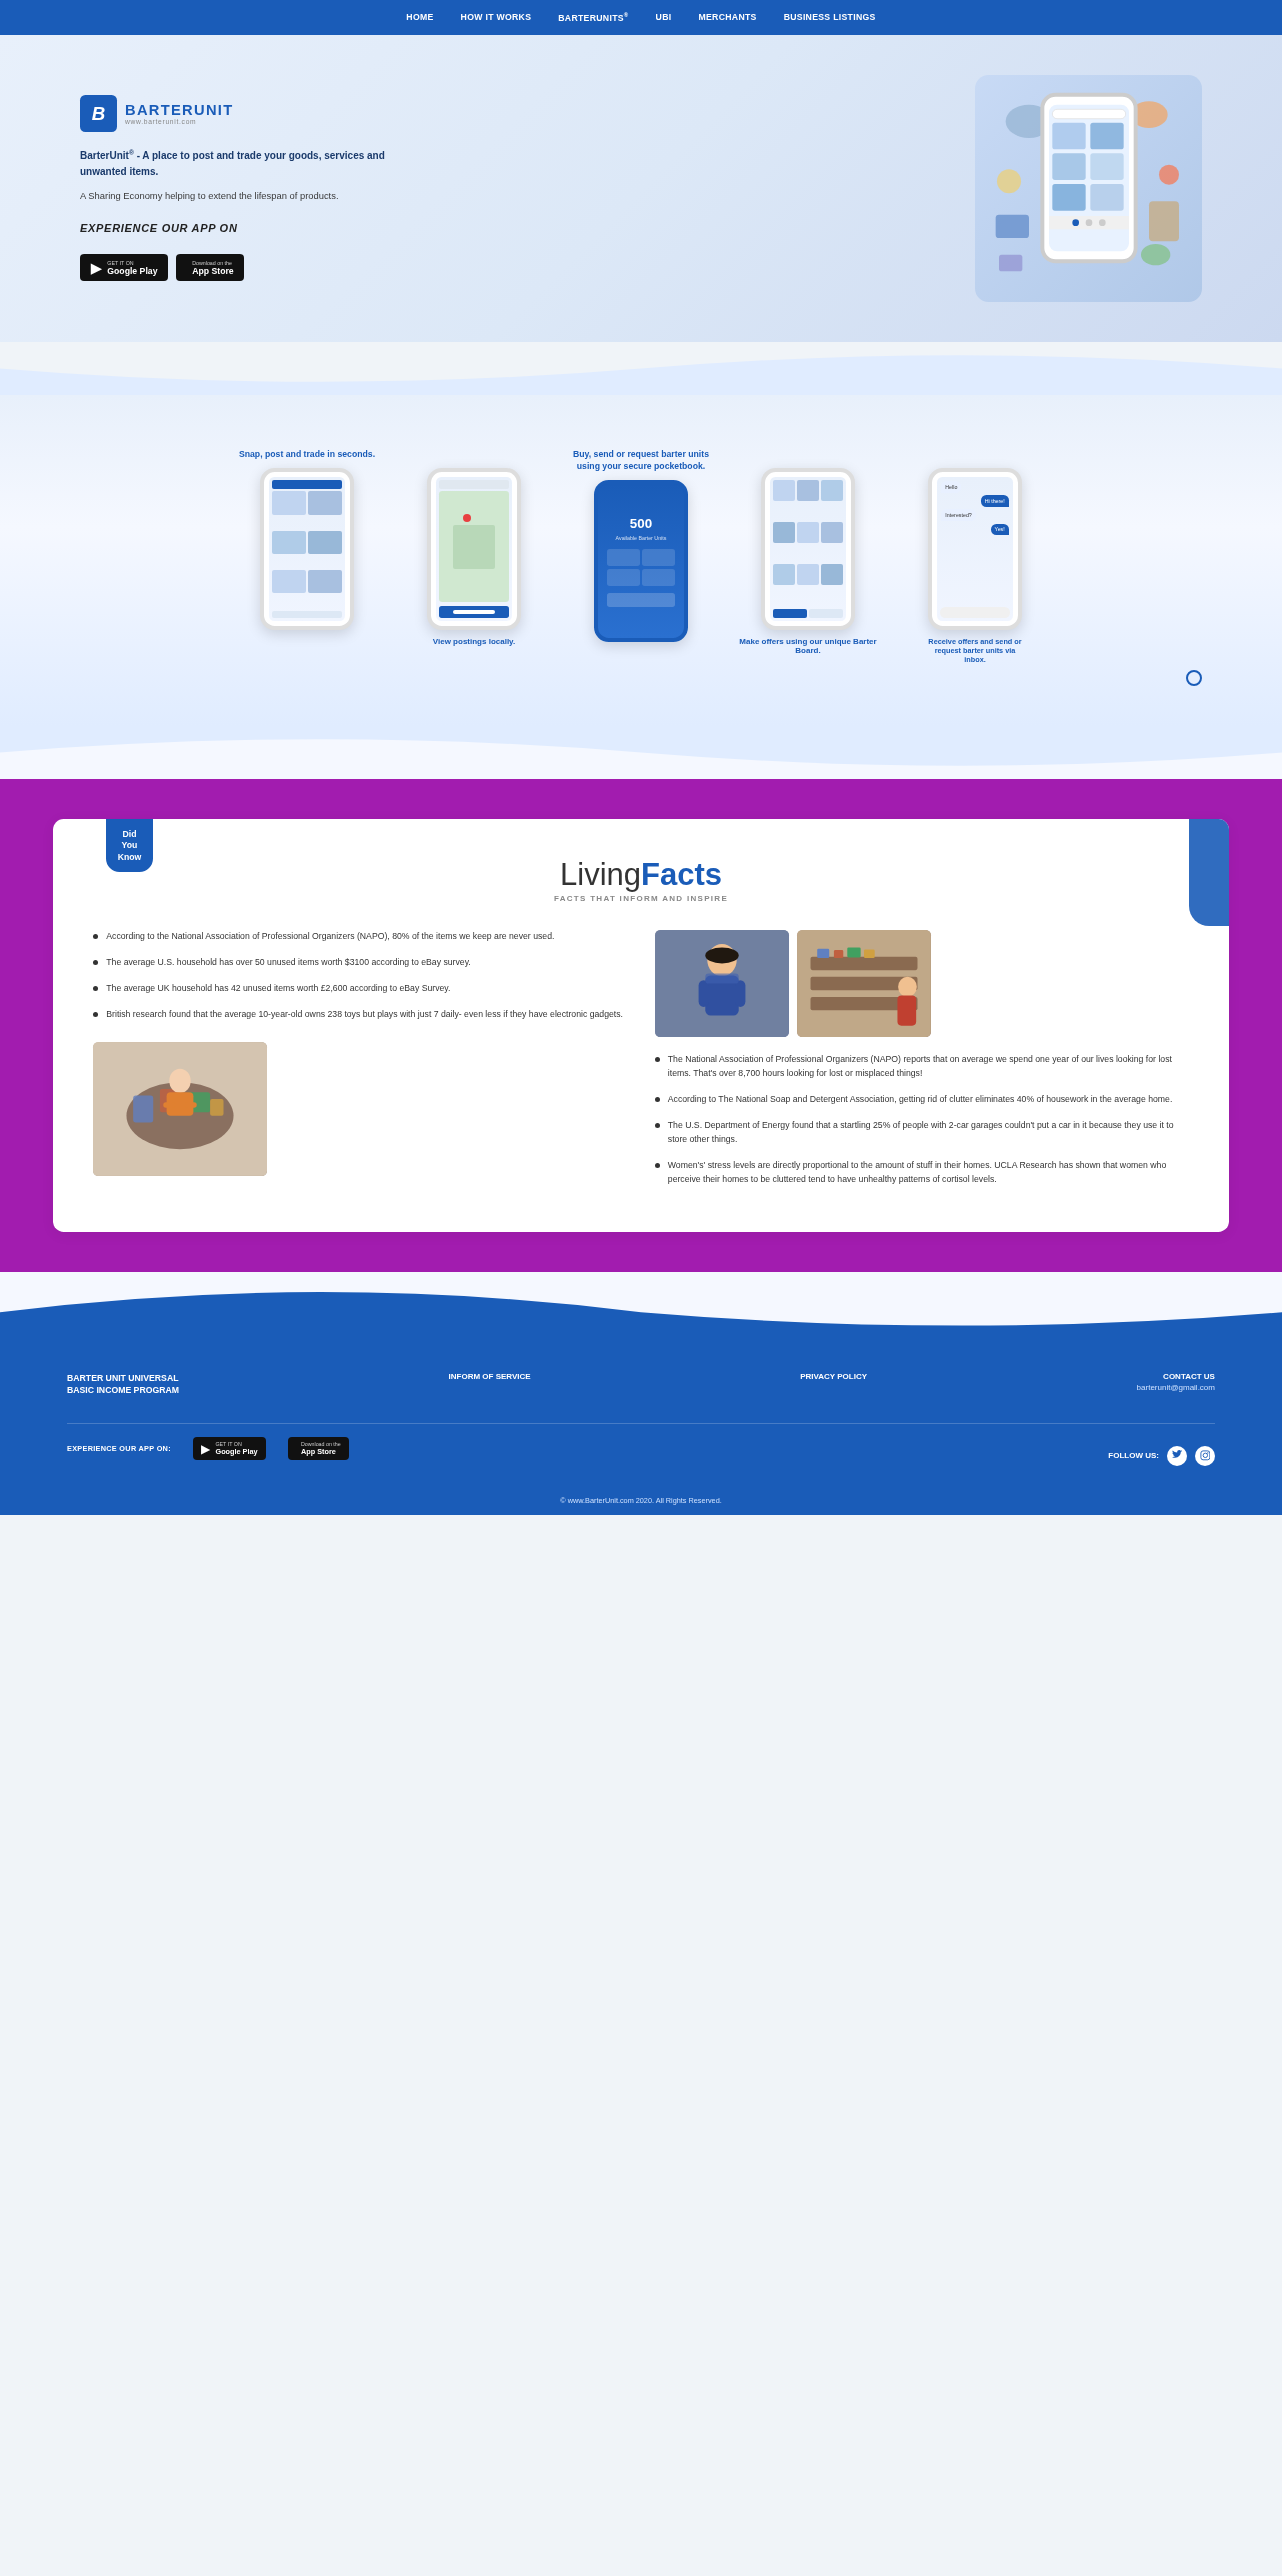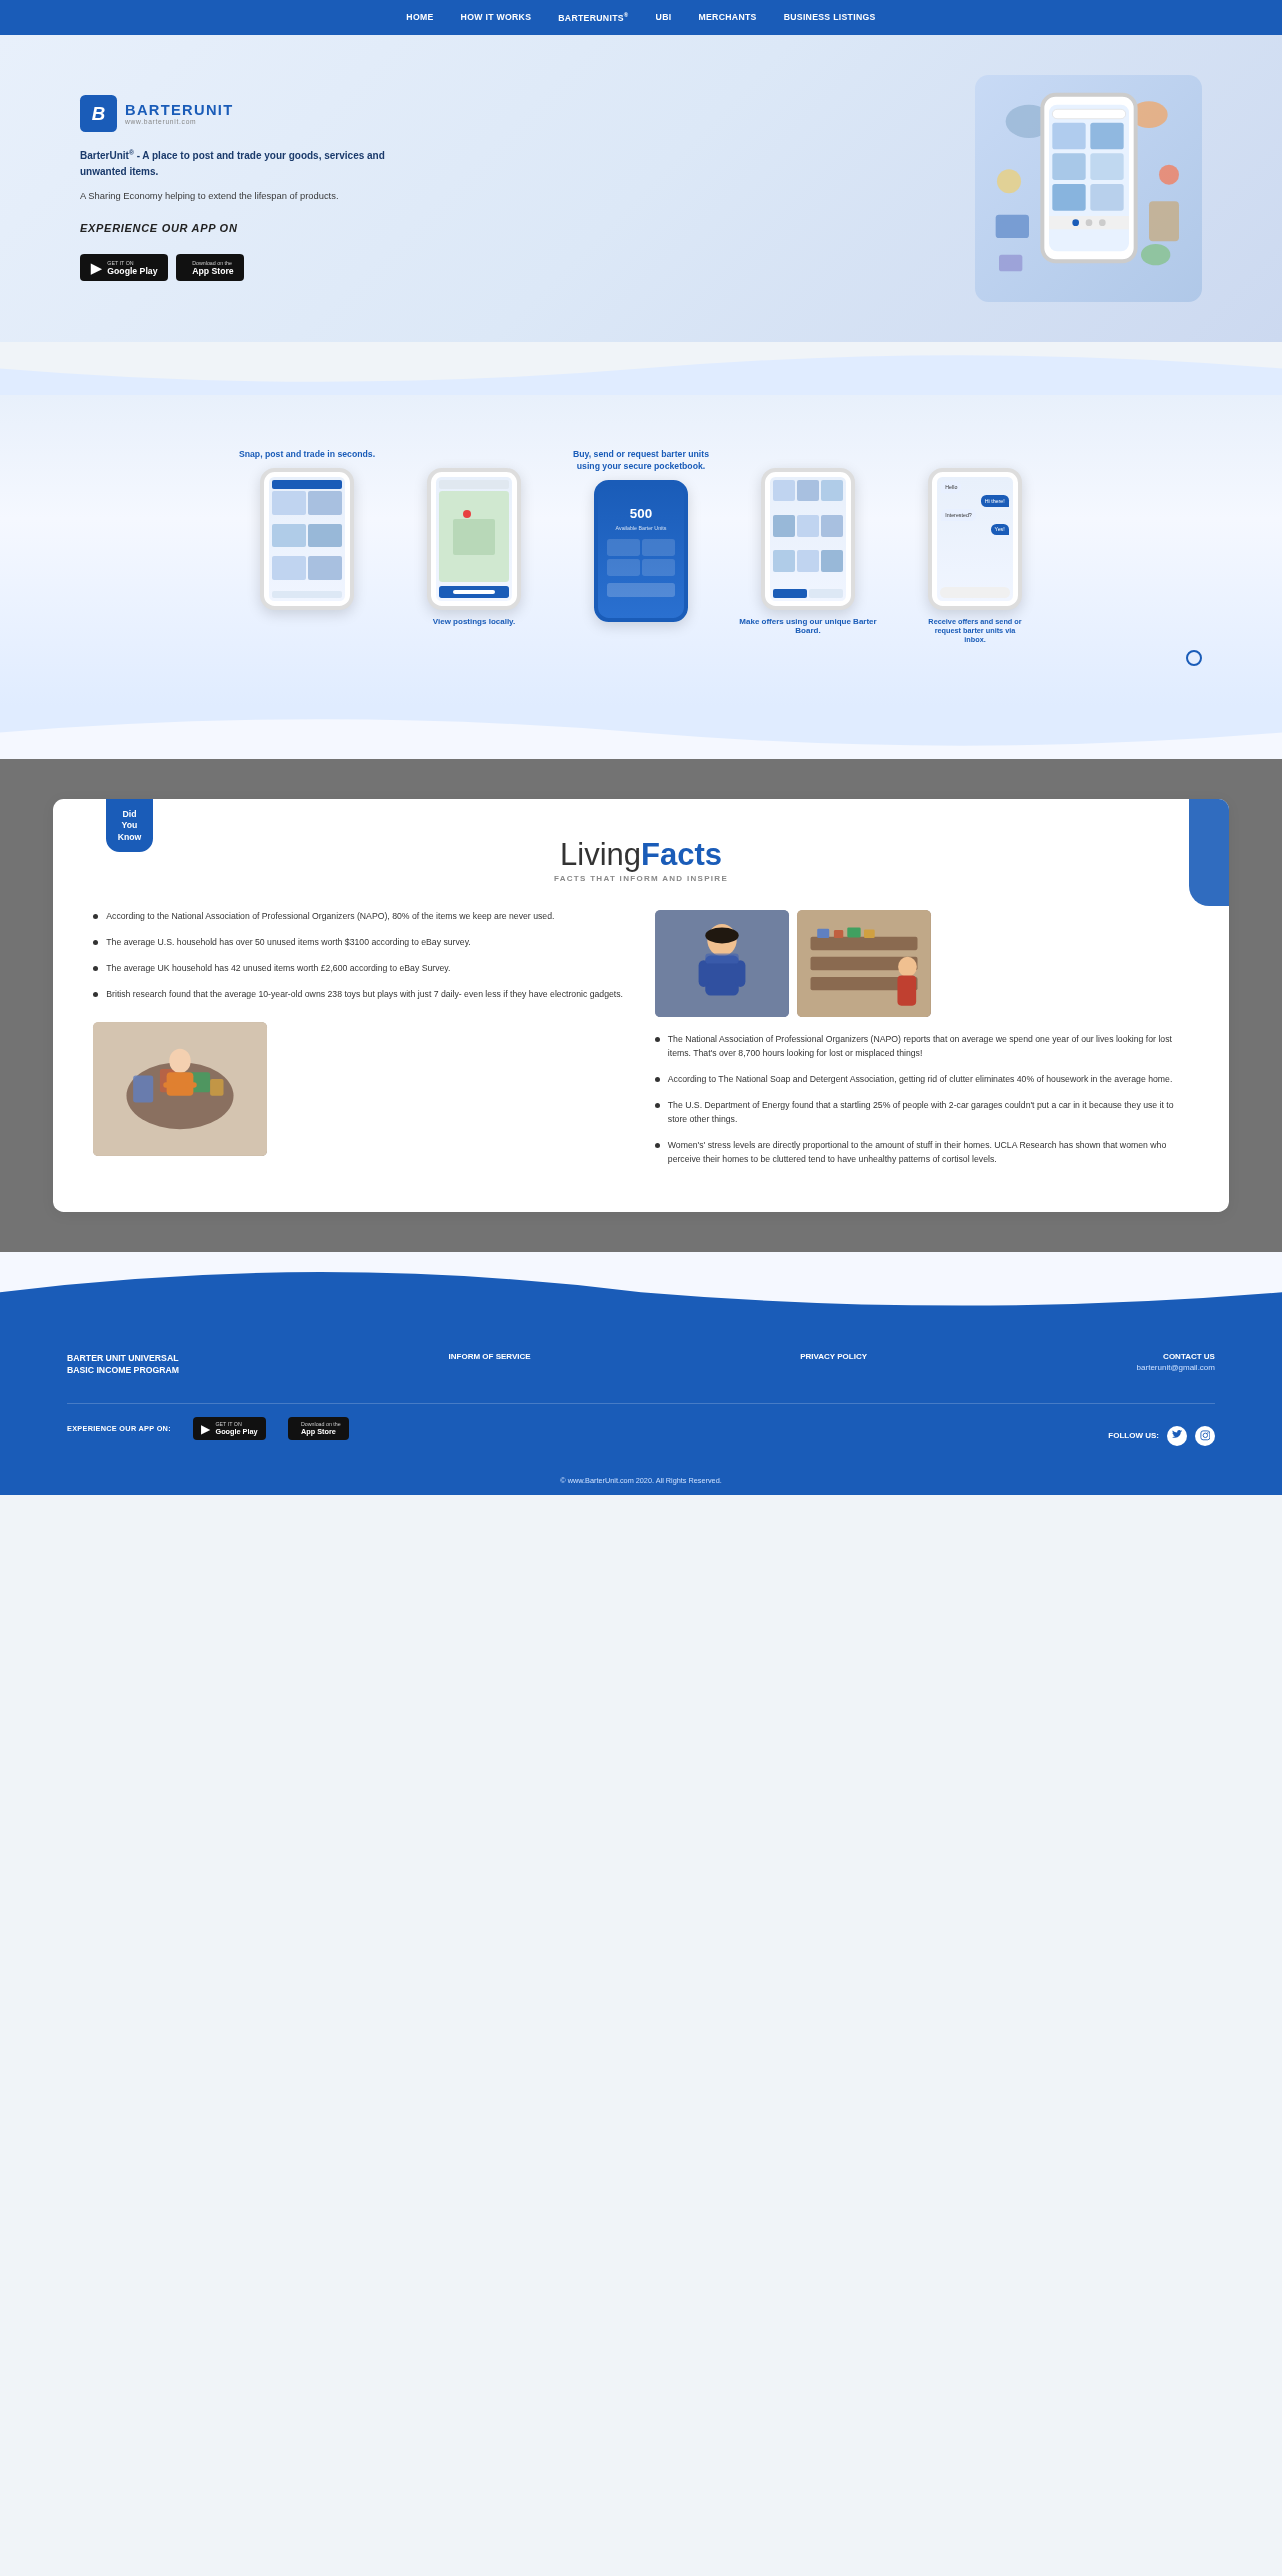--- a/index.html
+++ b/index.html
@@ -148,21 +148,21 @@
     .step-caption {
       font-size: 8.7px;
       font-weight: 700;
       color: #1a5cb8;
       margin-bottom: 8px;
       text-align: center;
       line-height: 1.4;
     }
     .step-phone {
       width: 94px;
-      height: 142px;
+      height: 162px;
       background: #fff;
       border-radius: 14.7px;
       border: 4px solid #ddd;
       box-shadow: 0 4px 13.4px rgba(0,0,0,0.15);
       overflow: hidden;
       display: flex;
       flex-direction: column;
       padding: 5.3px;
     }
     .step-phone-screen {
@@ -185,21 +185,21 @@
     .step-bottom-text {
       font-size: 8px;
       color: #1a5cb8;
       margin-top: 6.7px;
       font-weight: 600;
       text-align: center;
     }
 
     
     .facts-section {
-      background: #737373;
+      background: #a21caf;
       padding: 40px 53px;
     }
     .facts-content {
       display: flex;
       gap: 27px;
     }
     .facts-left { flex: 1; }
     .facts-right { flex: 1; }
     .fact-item {
       display: flex;

